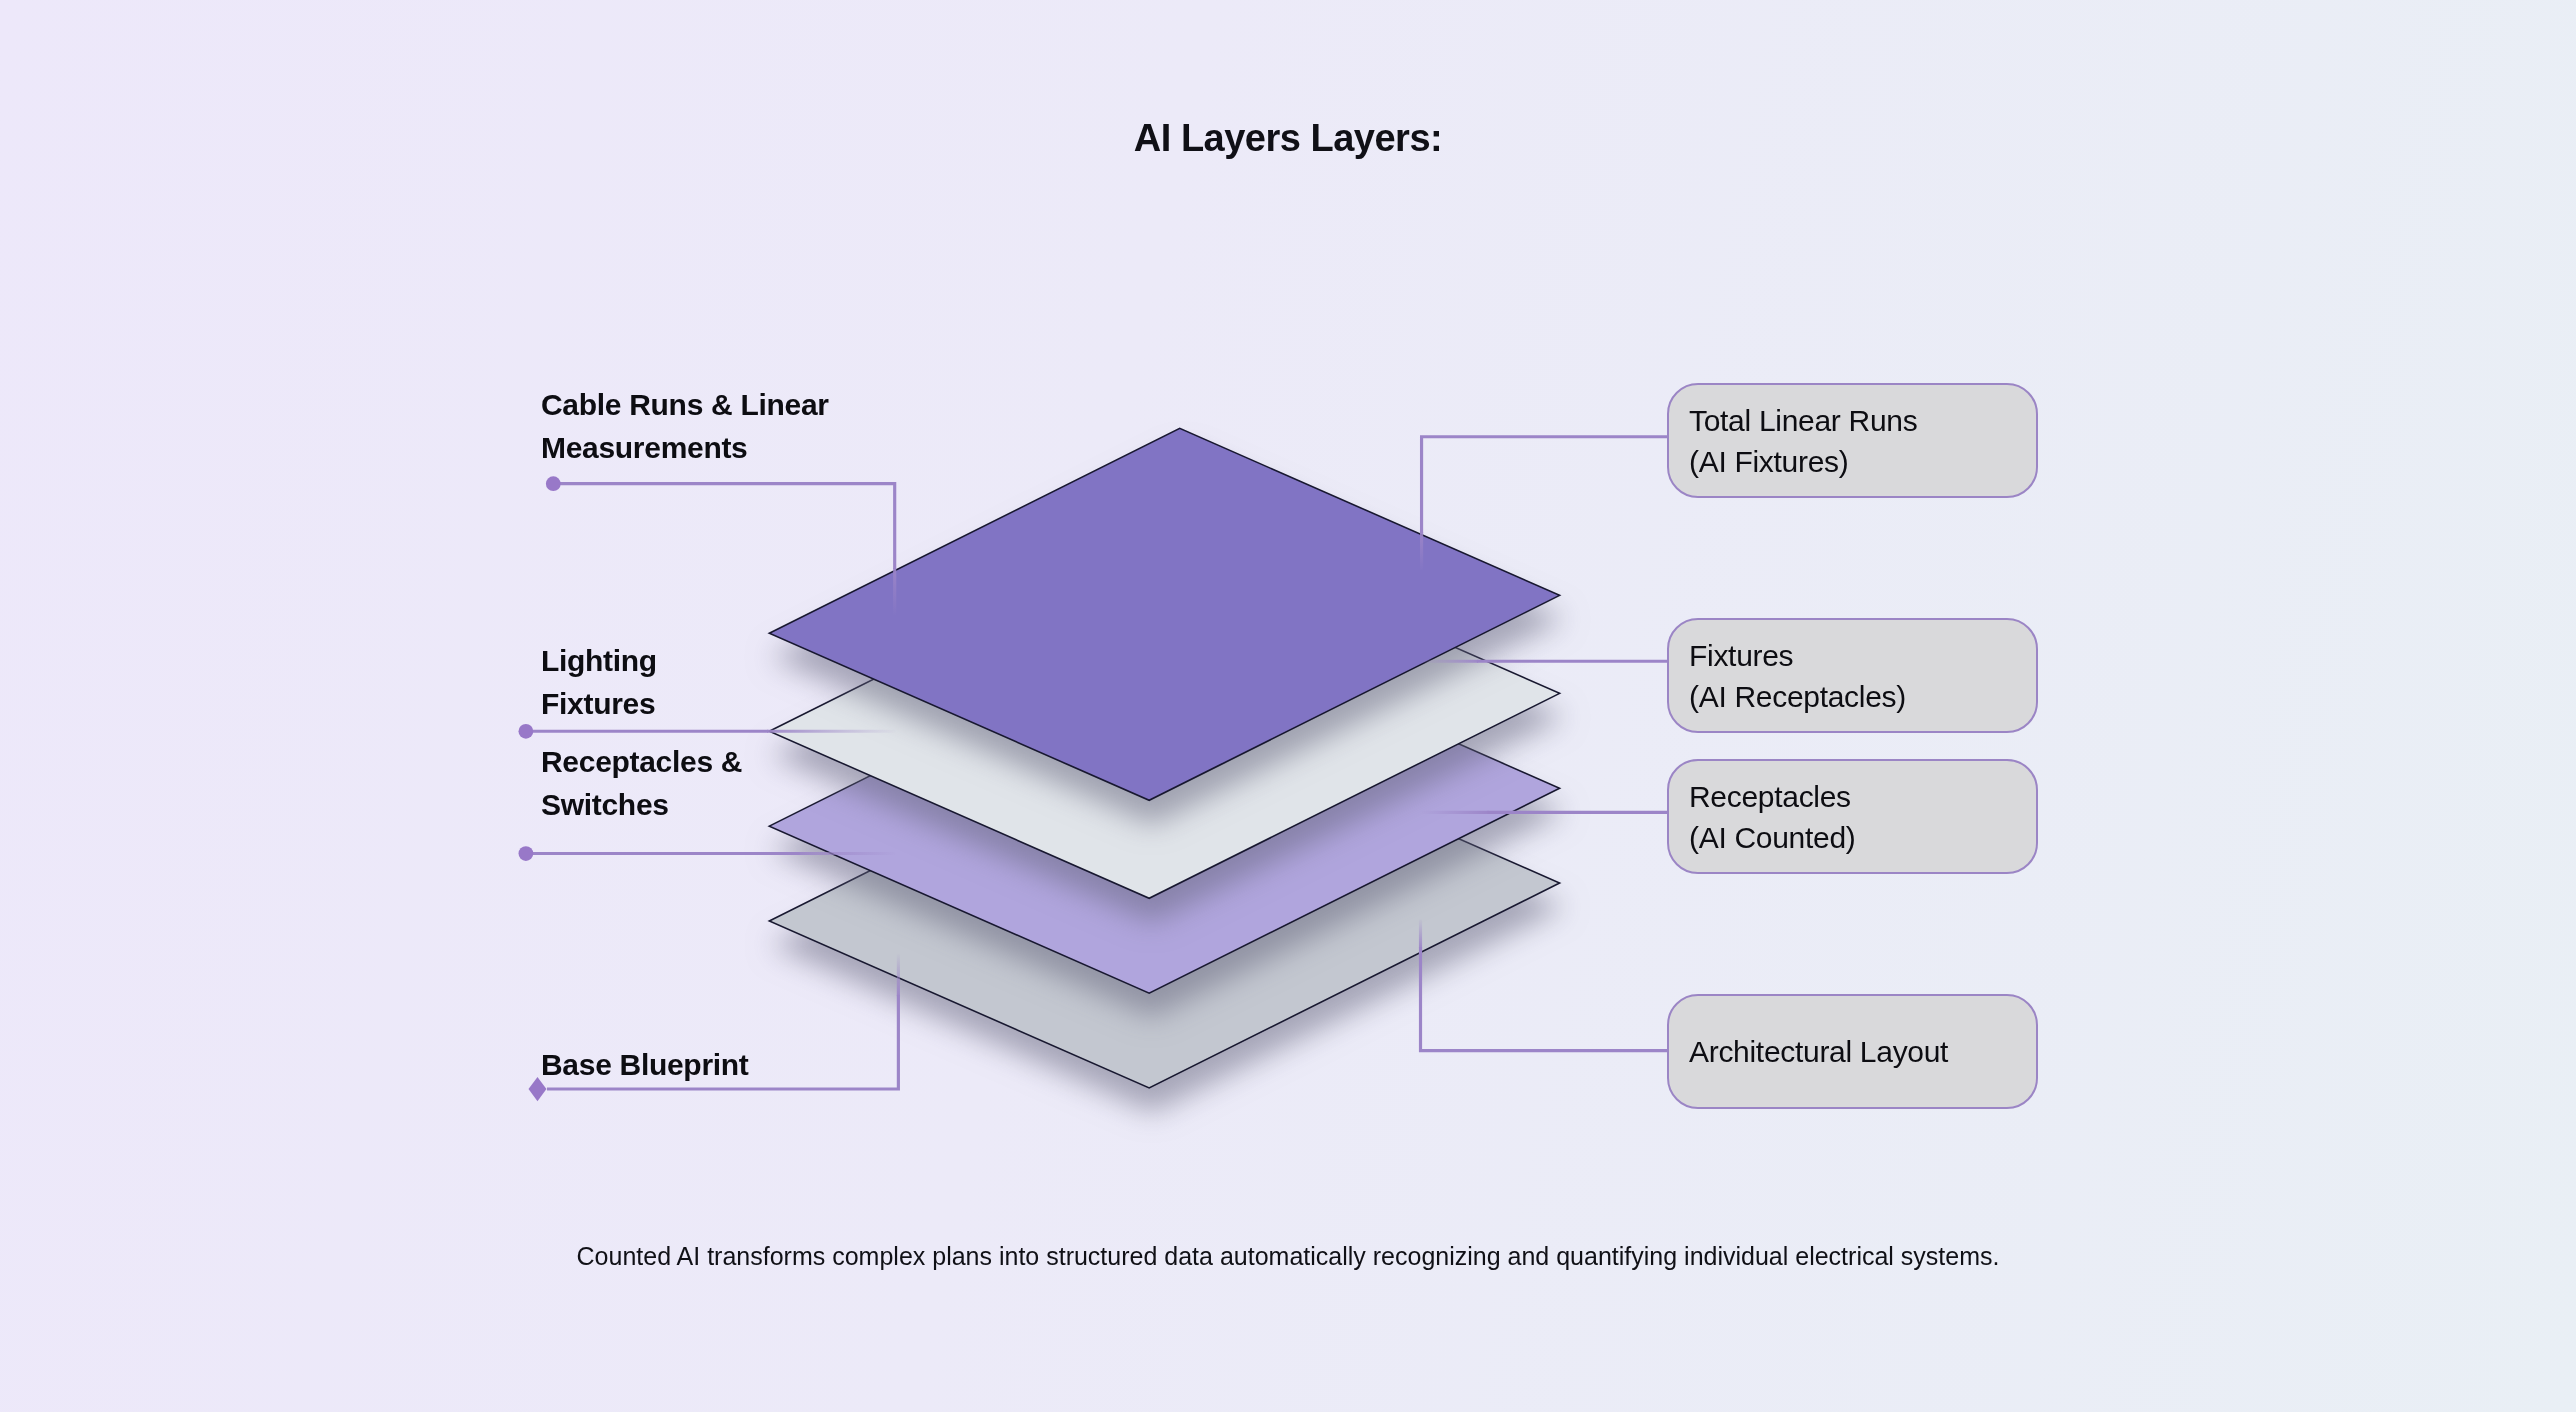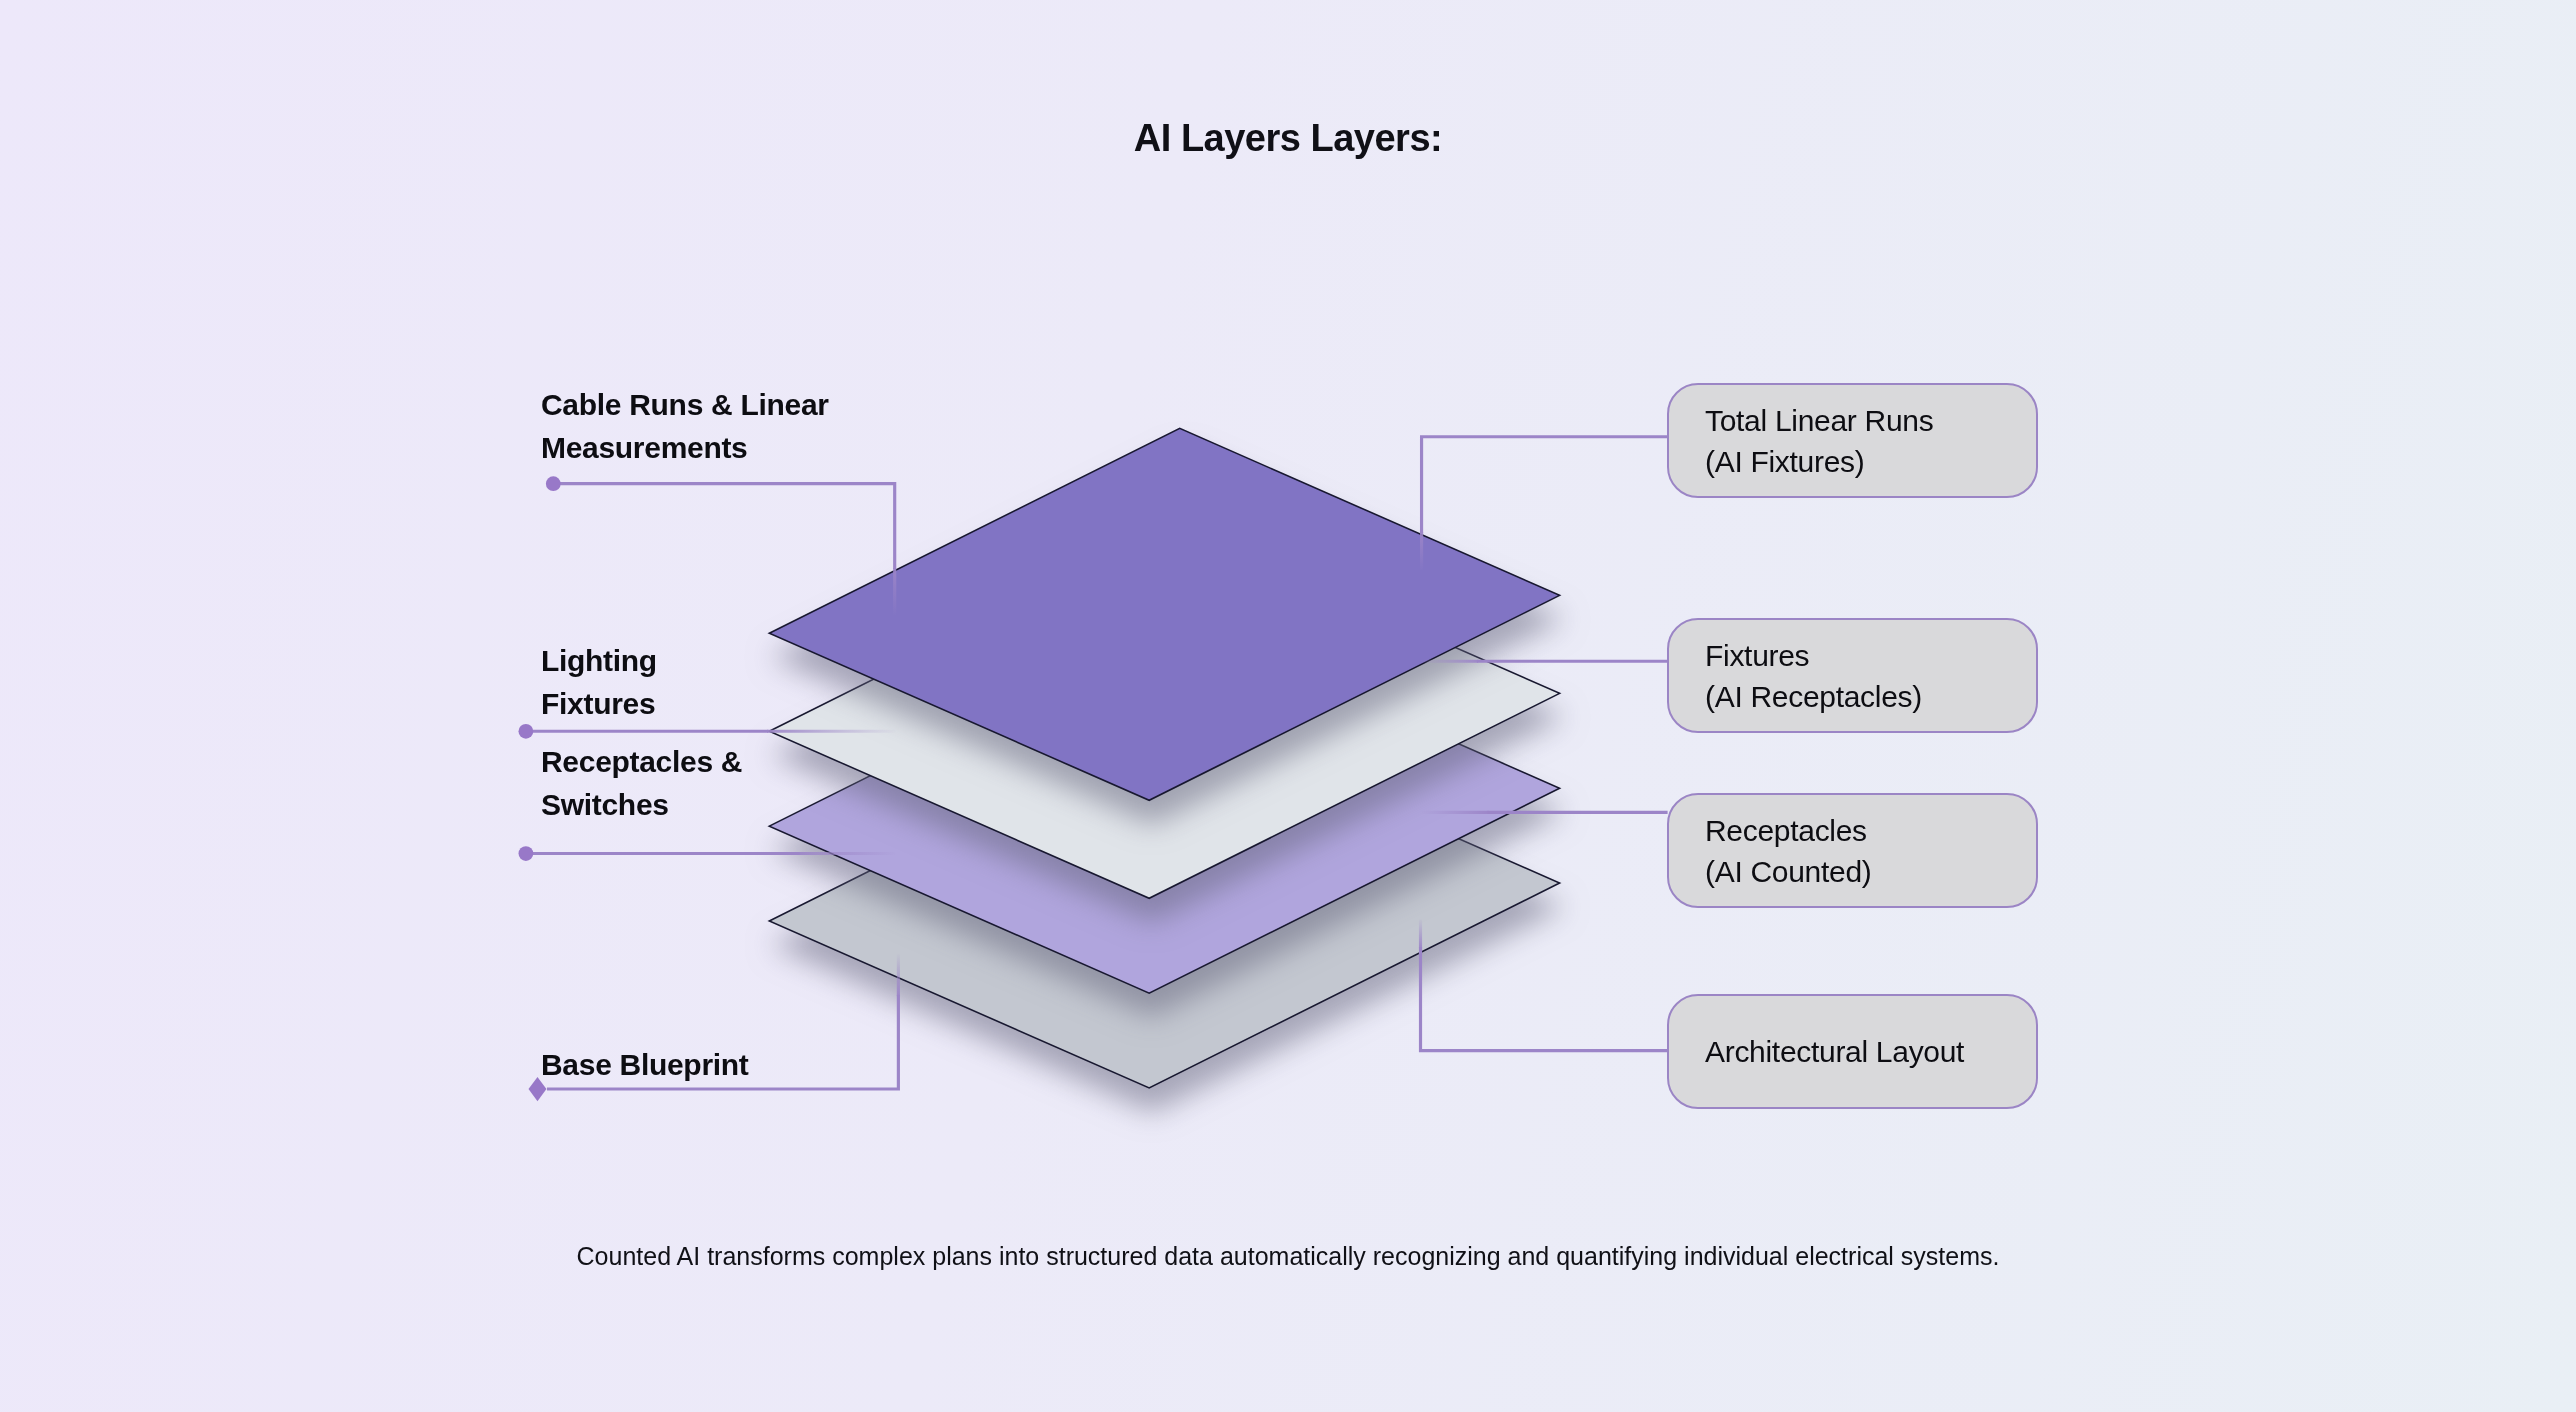--- a/index.html
+++ b/index.html
@@ -30,21 +30,21 @@
     position:absolute;font-weight:700;font-size:30px;line-height:43px;
     letter-spacing:-0.3px;color:#0d0d12;white-space:nowrap;
   }
   .label span{display:block;}
   .callout{
     position:absolute;left:1667px;width:371px;height:115px;box-sizing:border-box;
     background:#D9D9DB;border:2.6px solid #9B85C5;border-radius:31px;
     display:flex;align-items:center;
   }
   .callout-text{
-    padding-left:36px;font-size:30px;line-height:41px;font-weight:400;
+    padding-left:20px;font-size:30px;line-height:41px;font-weight:400;
     letter-spacing:-0.3px;color:#0d0d12;white-space:nowrap;
   }
   .callout-text span{display:block;}
   .caption{
     position:absolute;left:0;top:1242px;width:100%;text-align:center;
     font-size:25px;font-weight:400;color:#101016;letter-spacing:0px;
   }
 </style>
 </head>
 <body>
@@ -144,21 +144,21 @@
       <span>Total Linear Runs</span>
       <span>(AI Fixtures)</span>
     </div>
   </div>
   <div class="callout" style="top:618px;">
     <div class="callout-text">
       <span>Fixtures</span>
       <span>(AI Receptacles)</span>
     </div>
   </div>
-  <div class="callout" style="top:793px;">
+  <div class="callout" style="top:759px;">
     <div class="callout-text">
       <span>Receptacles</span>
       <span>(AI Counted)</span>
     </div>
   </div>
   <div class="callout" style="top:994px;">
     <div class="callout-text">
       <span>Architectural Layout</span>
     </div>
   </div>

